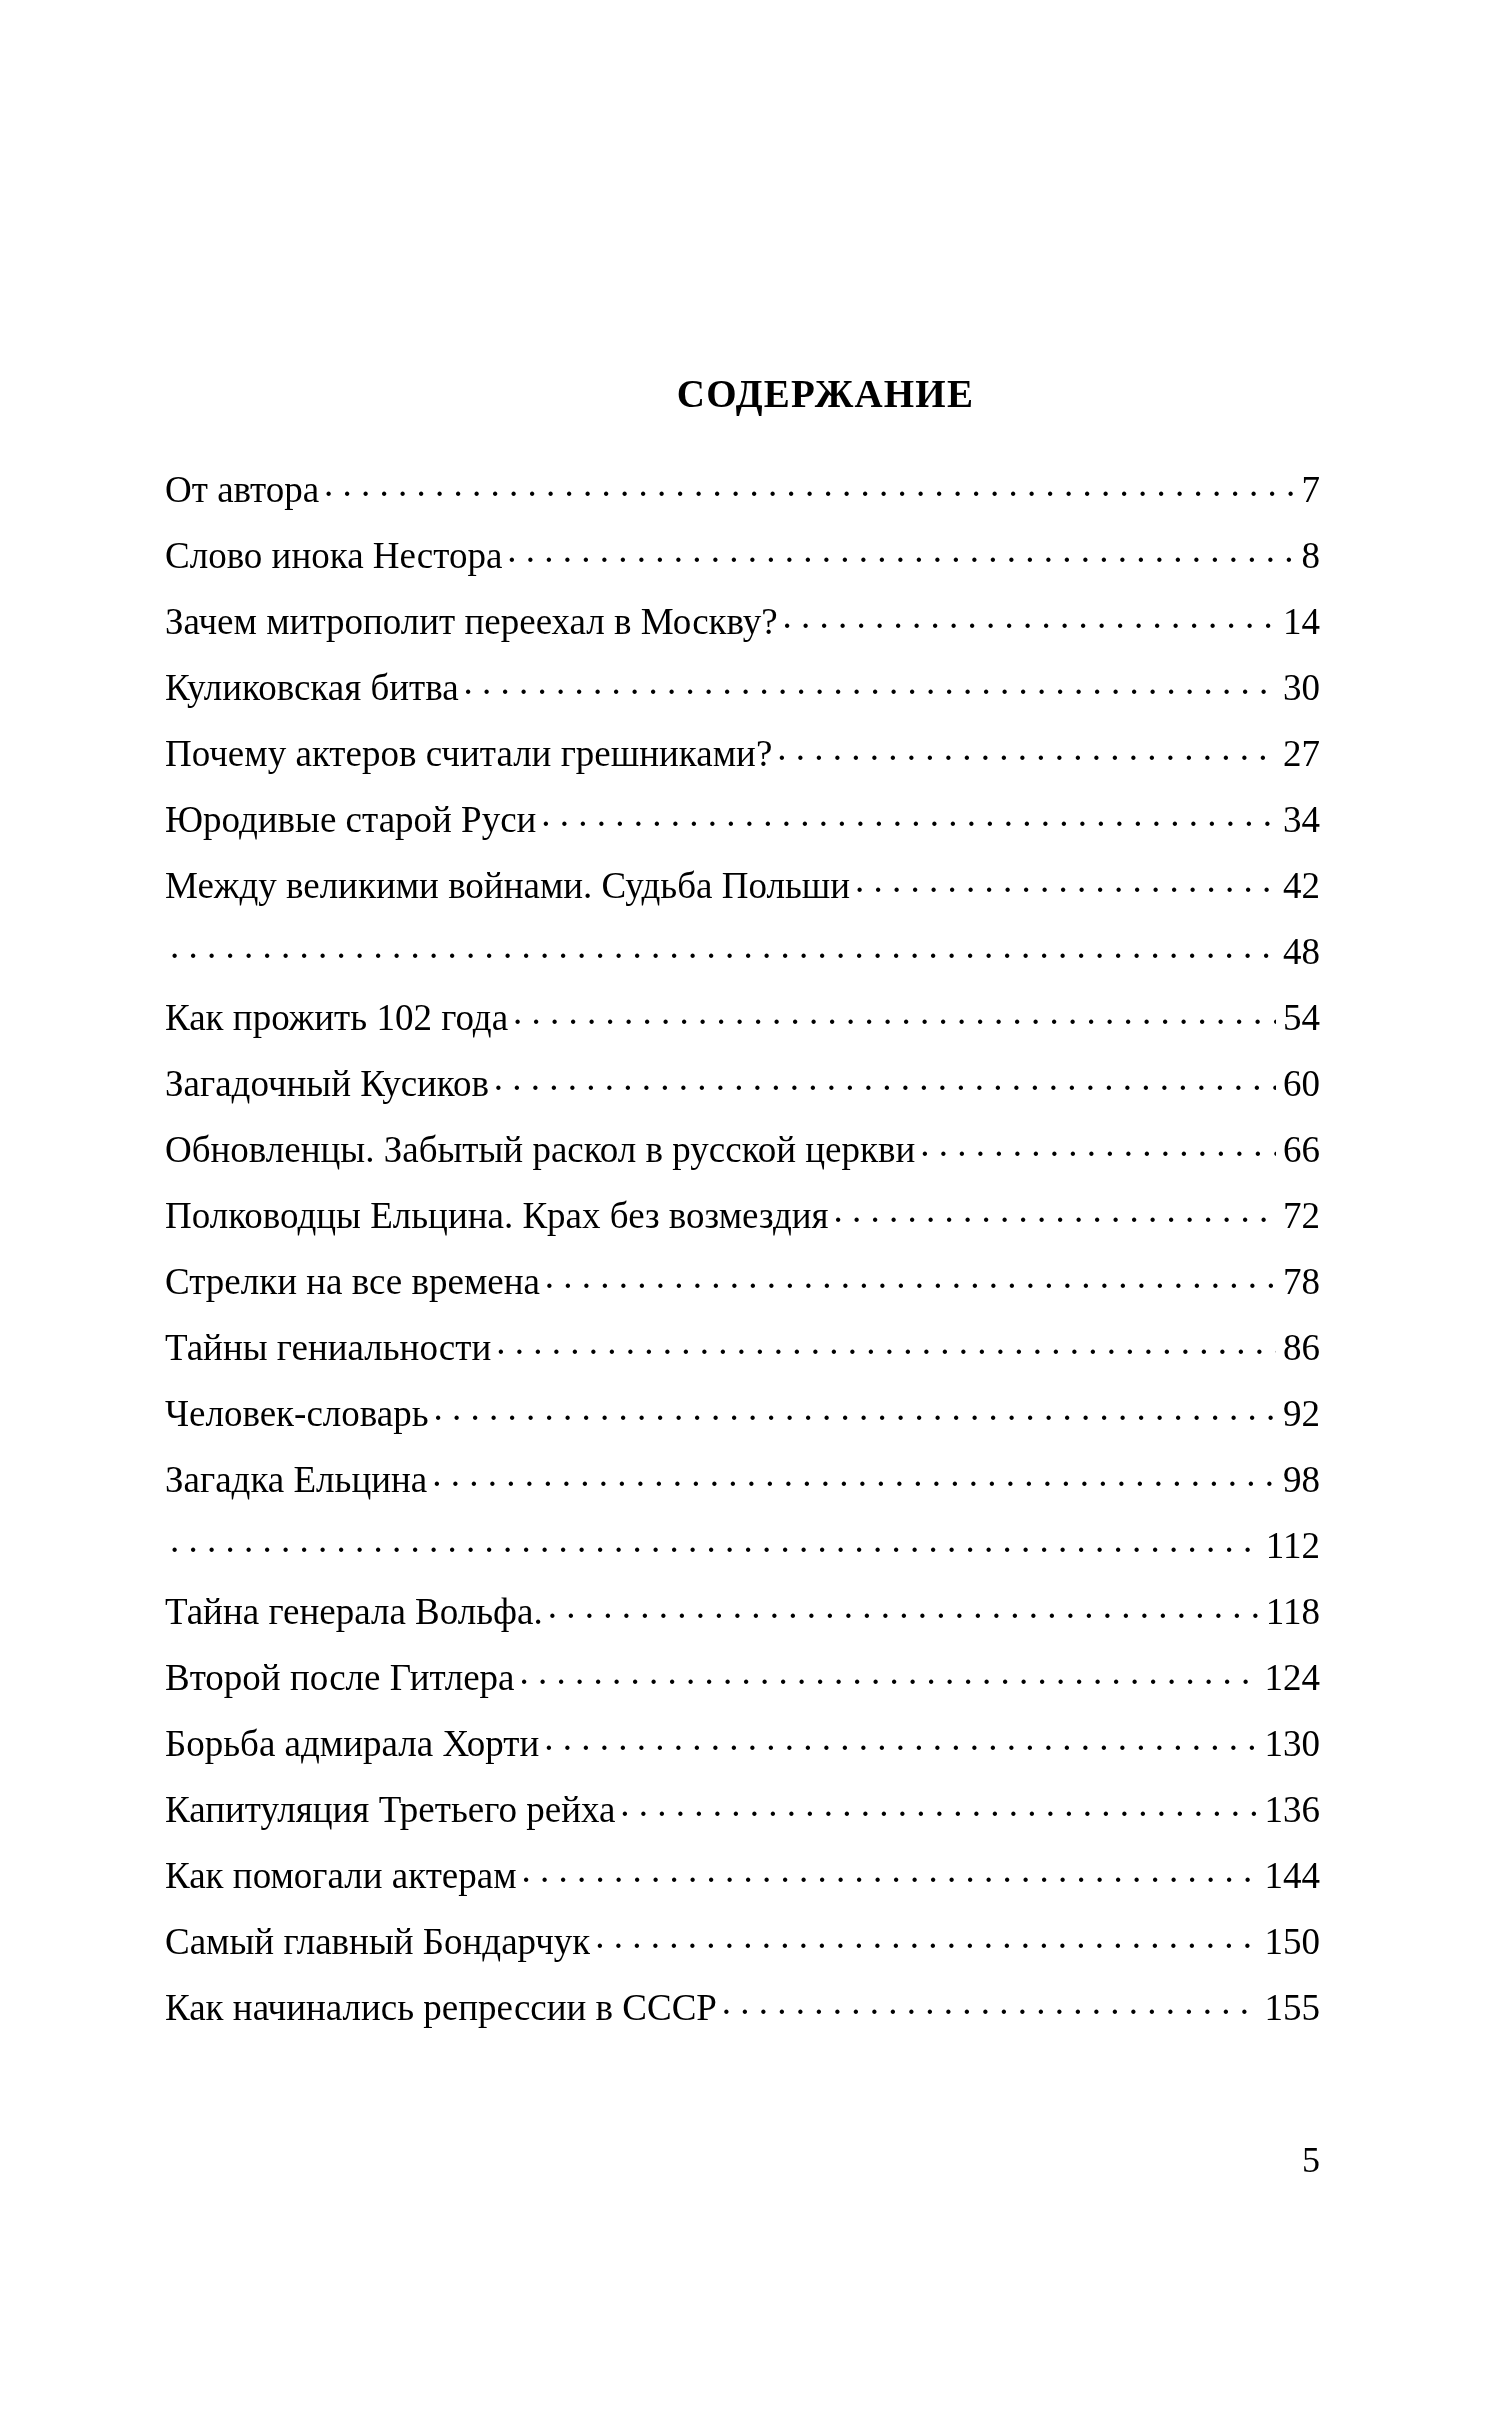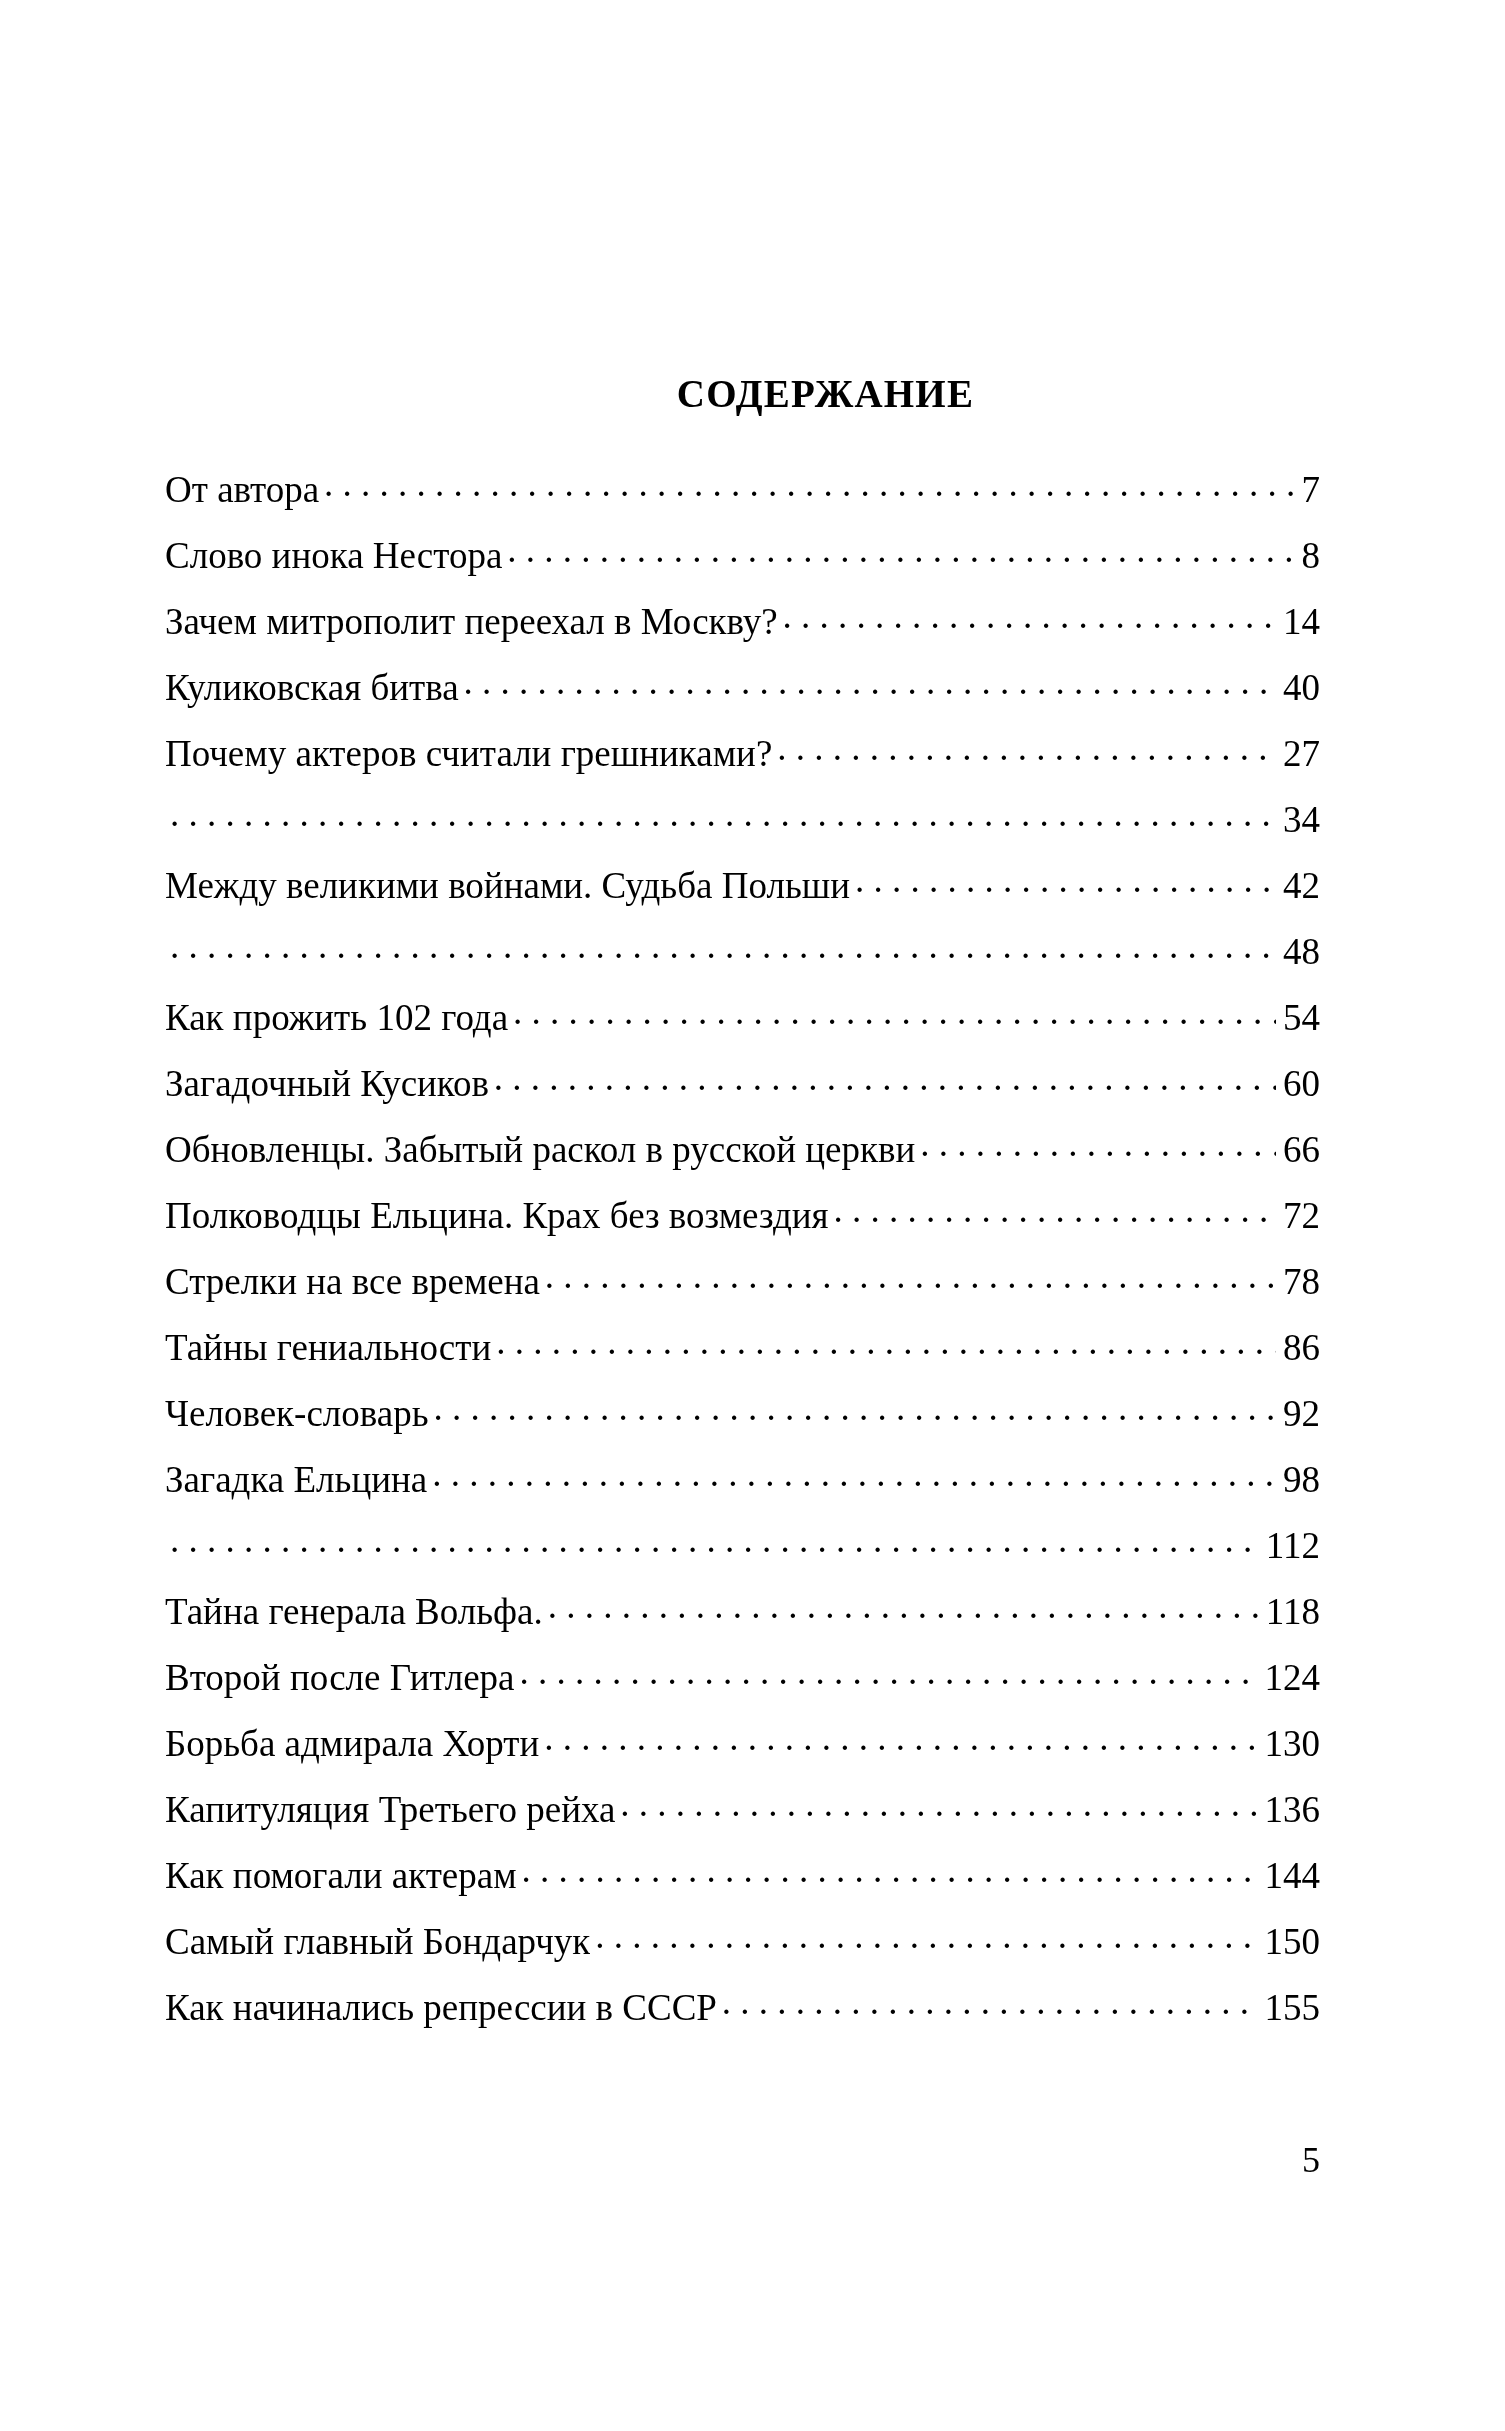--- a/index.html
+++ b/index.html
@@ -105,28 +105,29 @@
         <span class="toc-page">8</span>
       </div>
       <div class="toc-entry">
         <span class="toc-title">Зачем митрополит переехал в Москву?</span>
         <span class="toc-leader"></span>
         <span class="toc-page">14</span>
       </div>
       <div class="toc-entry">
         <span class="toc-title">Куликовская битва</span>
         <span class="toc-leader"></span>
-        <span class="toc-page">40</span>
+        <span class="toc-page">30</span>
       </div>
       <div class="toc-entry">
         <span class="toc-title">Почему актеров считали грешниками?</span>
         <span class="toc-leader"></span>
         <span class="toc-page">27</span>
       </div>
       <div class="toc-entry">
+        <span class="toc-title">Юродивые старой Руси</span>
         <span class="toc-leader"></span>
         <span class="toc-page">34</span>
       </div>
       <div class="toc-entry">
         <span class="toc-title">Между великими войнами. Судьба Польши</span>
         <span class="toc-leader"></span>
         <span class="toc-page">42</span>
       </div>
       <div class="toc-entry">
         <span class="toc-leader"></span>

